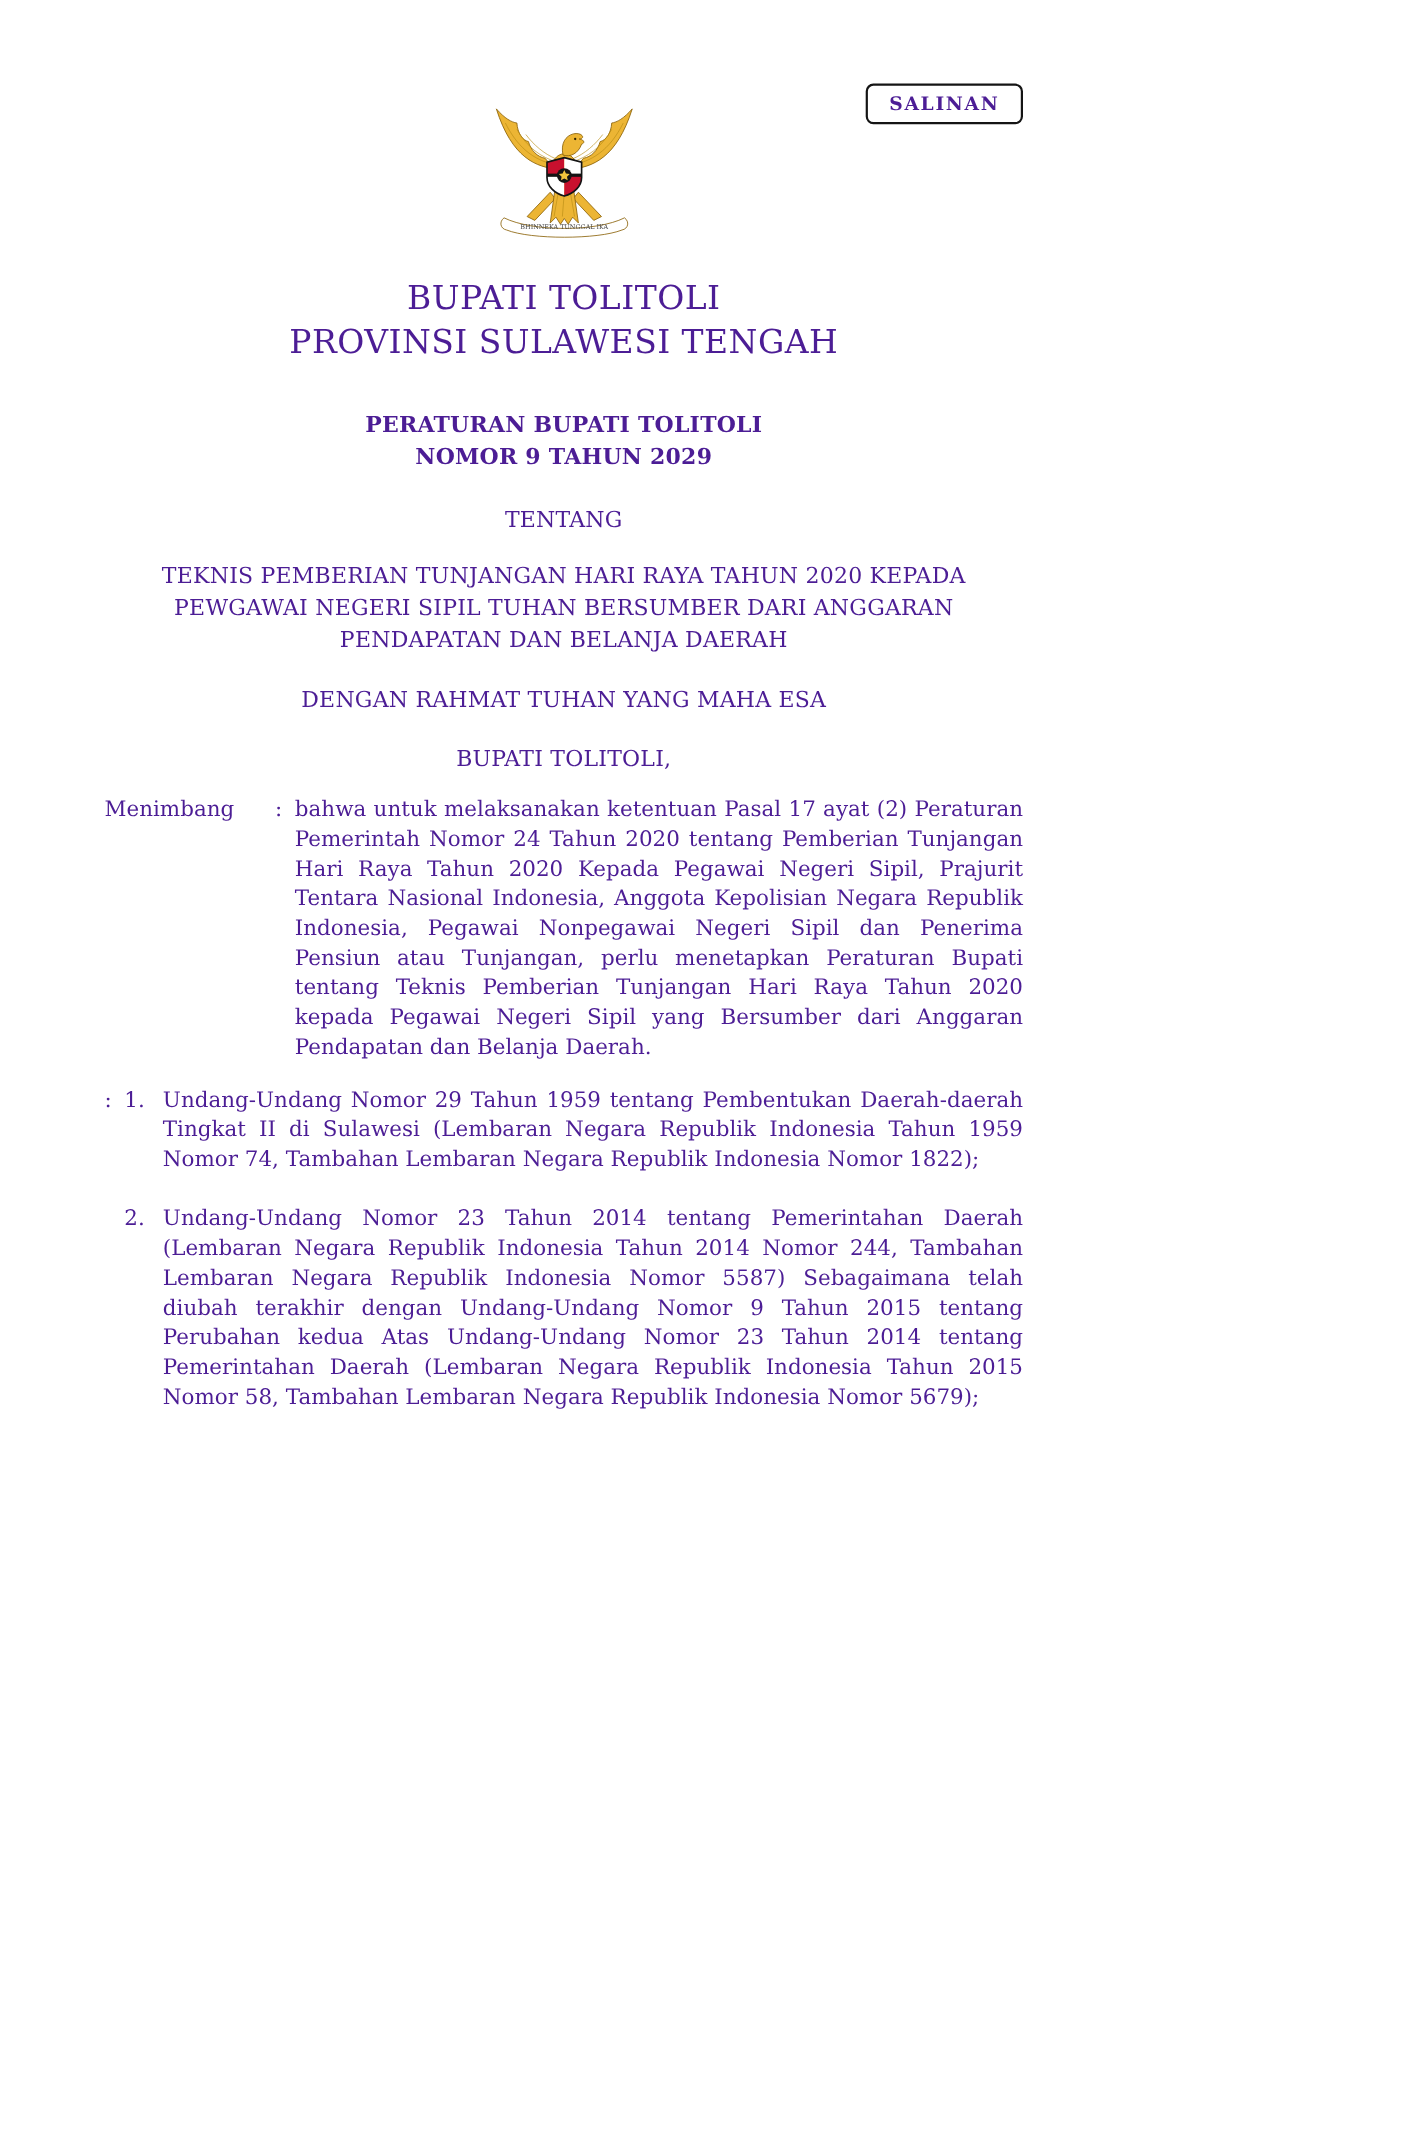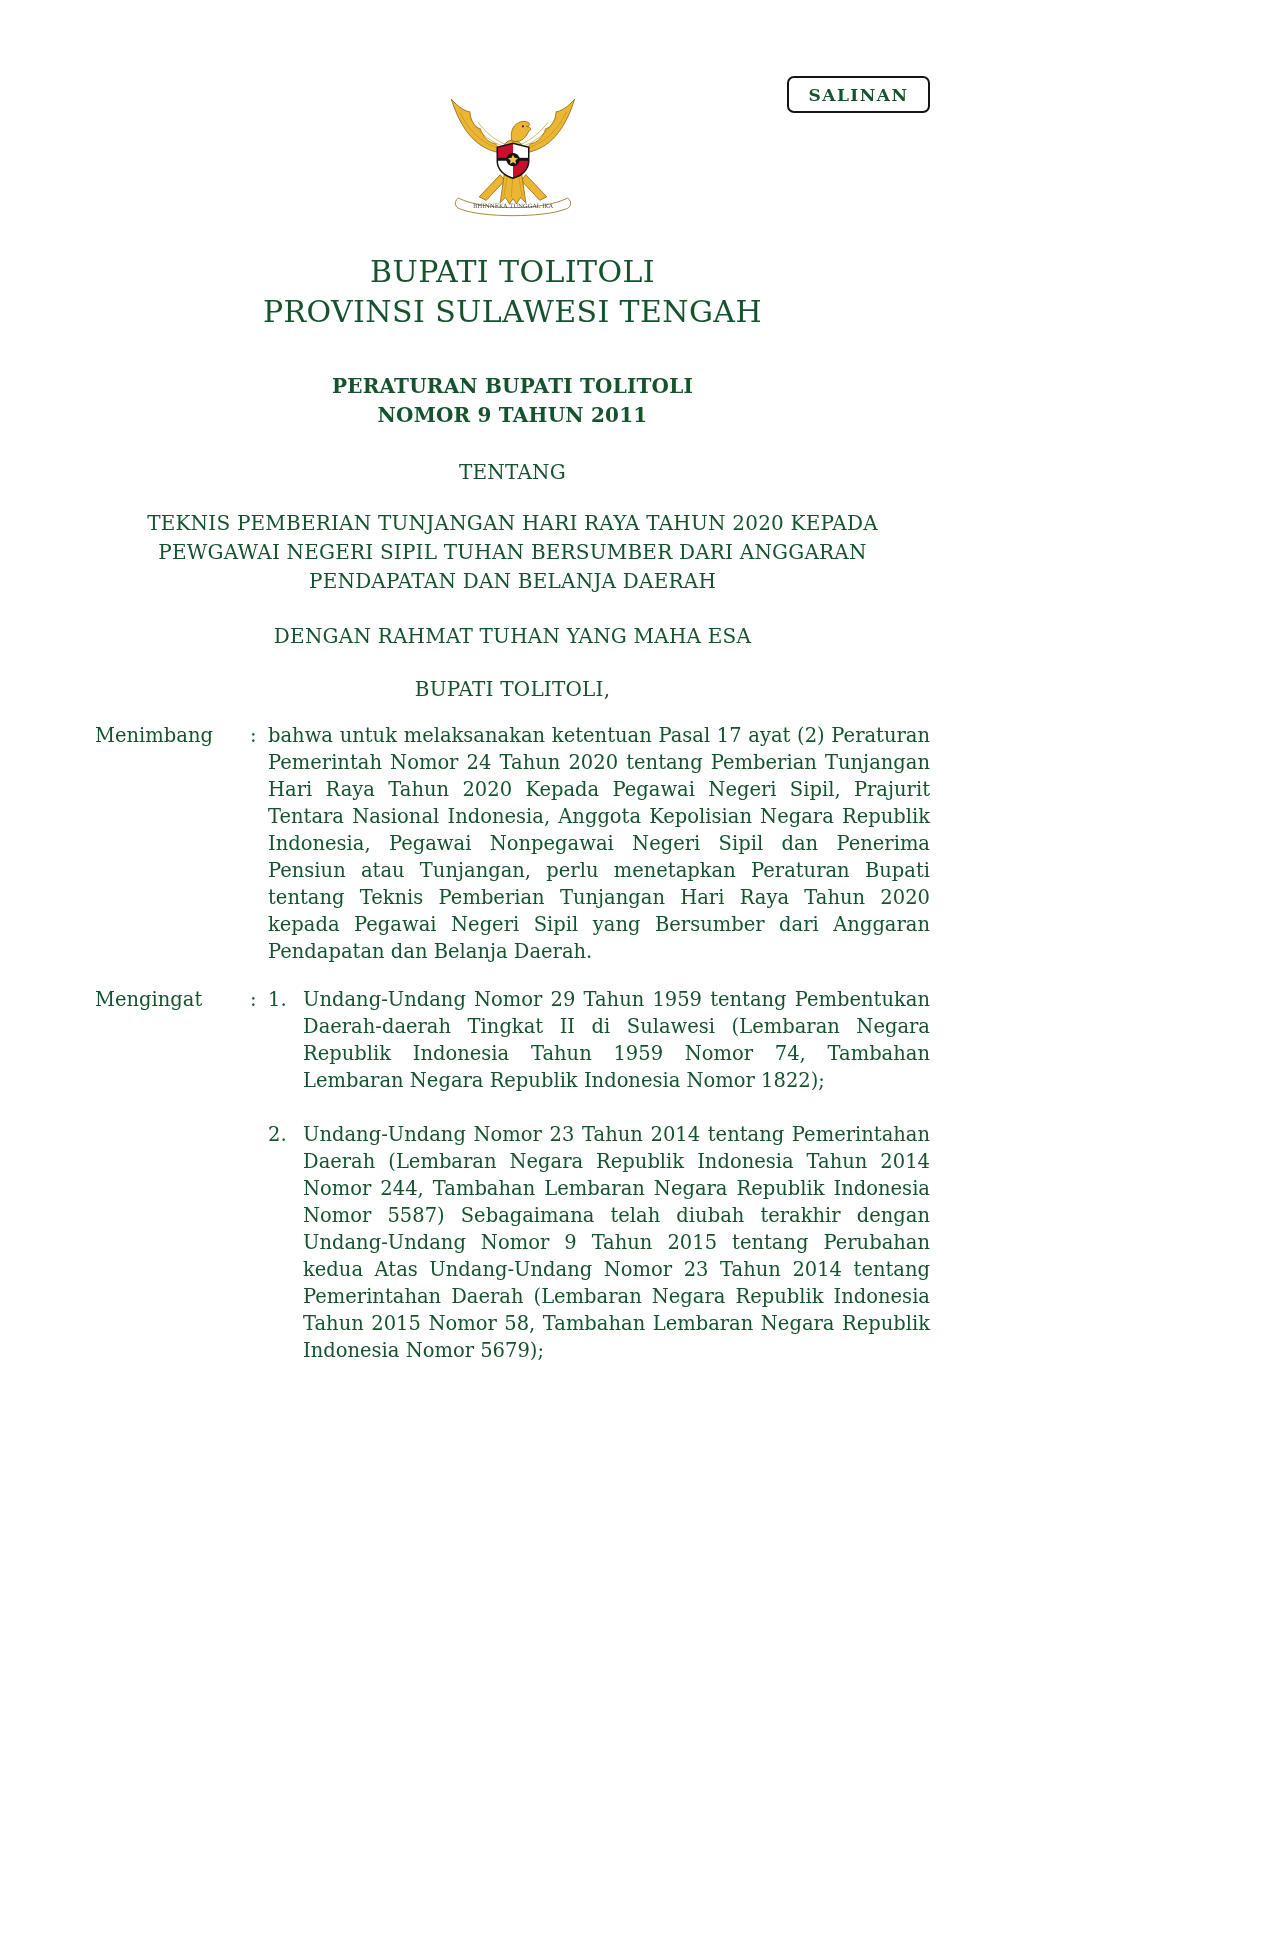--- a/index.html
+++ b/index.html
@@ -3,21 +3,21 @@
 <meta charset="utf-8">
 <style>
   * { box-sizing: border-box; }
   html, body { margin: 0; padding: 0; background: #ffffff; }
   .page {
     position: relative;
     width: 1275px;
     height: 1950px;
     background: #ffffff;
     font-family: "DejaVu Serif", "Liberation Serif", serif;
-    color: #14532d;
+    color: #4c1d95;
     overflow: hidden;
   }
   .salinan-box {
     position: absolute;
     top: 76px;
     left: 787px;
     width: 143px;
     height: 37px;
     border: 2.5px solid #141414;
     border-radius: 7px;
@@ -117,21 +117,21 @@
       </svg>
     </div>
 
     <div class="org-title">
       <div>BUPATI TOLITOLI</div>
       <div>PROVINSI SULAWESI TENGAH</div>
     </div>
 
     <div class="centered-20 reg-heading">
       <div>PERATURAN BUPATI TOLITOLI</div>
-      <div>NOMOR 9 TAHUN 2011</div>
+      <div>NOMOR 9 TAHUN 2029</div>
     </div>
 
     <div class="centered-20 tentang">TENTANG</div>
 
     <div class="centered-20 subject">
       <div>TEKNIS PEMBERIAN TUNJANGAN HARI RAYA TAHUN 2020 KEPADA</div>
       <div>PEWGAWAI NEGERI SIPIL TUHAN BERSUMBER DARI ANGGARAN</div>
       <div>PENDAPATAN DAN BELANJA DAERAH</div>
     </div>
 
@@ -139,21 +139,20 @@
 
     <div class="centered-20 authority">BUPATI TOLITOLI,</div>
 
     <div class="clause menimbang">
       <div class="clause-label">Menimbang</div>
       <div class="clause-colon">:</div>
       <div class="clause-body">bahwa untuk melaksanakan ketentuan Pasal 17 ayat (2) Peraturan Pemerintah Nomor 24 Tahun 2020 tentang Pemberian Tunjangan Hari Raya Tahun 2020 Kepada Pegawai Negeri Sipil, Prajurit Tentara Nasional Indonesia, Anggota Kepolisian Negara Republik Indonesia, Pegawai Nonpegawai Negeri Sipil dan Penerima Pensiun atau Tunjangan, perlu menetapkan Peraturan Bupati tentang Teknis Pemberian Tunjangan Hari Raya Tahun 2020 kepada Pegawai Negeri Sipil yang Bersumber dari Anggaran Pendapatan dan Belanja Daerah.</div>
     </div>
 
     <div class="clause mengingat">
-      <div class="clause-label">Mengingat</div>
       <div class="clause-colon">:</div>
       <div class="clause-body">
         <div class="legal-item">
           <div class="legal-num">1.</div>
           <div class="legal-text">Undang-Undang Nomor 29 Tahun 1959 tentang Pembentukan Daerah-daerah Tingkat II di Sulawesi (Lembaran Negara Republik Indonesia Tahun 1959 Nomor 74, Tambahan Lembaran Negara Republik Indonesia Nomor 1822);</div>
         </div>
         <div class="legal-item">
           <div class="legal-num">2.</div>
           <div class="legal-text">Undang-Undang Nomor 23 Tahun 2014 tentang Pemerintahan Daerah (Lembaran Negara Republik Indonesia Tahun 2014 Nomor 244, Tambahan Lembaran Negara Republik Indonesia Nomor 5587) Sebagaimana telah diubah terakhir dengan Undang-Undang Nomor 9 Tahun 2015 tentang Perubahan kedua Atas Undang-Undang Nomor 23 Tahun 2014 tentang Pemerintahan Daerah (Lembaran Negara Republik Indonesia Tahun 2015 Nomor 58, Tambahan Lembaran Negara Republik Indonesia Nomor 5679);</div>
         </div>

